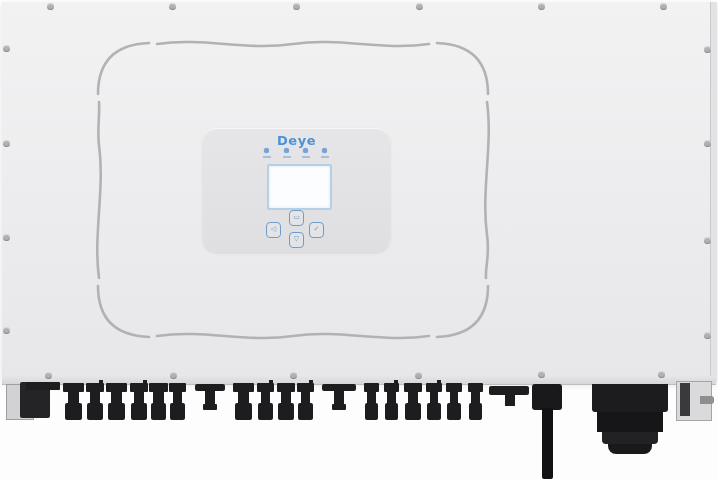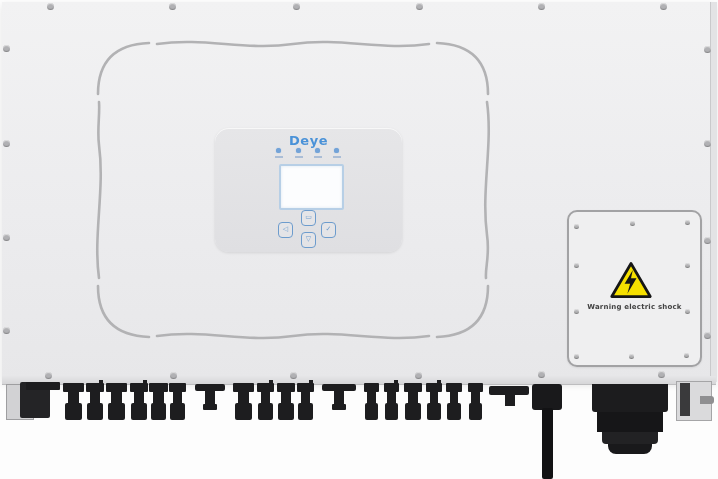--- a/index.html
+++ b/index.html
@@ -14,21 +14,21 @@
     background:linear-gradient(180deg,#e6e6e8,#d6d6d8);border-bottom:1px solid #bdbdbf;}
   
   .screw{position:absolute;width:7px;height:7px;border-radius:50%;background:#b1b1b4;
     box-shadow:inset 0 1px 1px rgba(255,255,255,.6), inset 0 -1px 1px rgba(0,0,0,.25);}
   .screw-sm{position:absolute;width:5px;height:5px;border-radius:50%;background:#b4b4b6;
     box-shadow:inset 0 1px 1px rgba(255,255,255,.6), inset 0 -1px 1px rgba(0,0,0,.3);}
   
   .cover-groove{position:absolute;left:95px;top:40px;width:396px;height:300px;}
   .cover-groove path{fill:none;stroke:#b2b2b4;stroke-width:2.6;stroke-linecap:round;}
   
-  .disp-panel{position:absolute;left:215px;top:128px;width:187px;height:124px;border-radius:14px;
+  .disp-panel{position:absolute;left:203px;top:128px;width:187px;height:124px;border-radius:14px;
     background:linear-gradient(180deg,#e6e6e8,#dfdfe2);
     box-shadow:0 1px 3px rgba(0,0,0,.10), inset 0 1px 0 rgba(255,255,255,.7);}
   .logo{position:absolute;left:0;right:0;top:5px;text-align:center;
     font-size:13px;font-weight:bold;letter-spacing:.5px;color:#4a92d8;}
   .led{position:absolute;top:20px;width:8px;height:13px;}
   .led::before{content:"";position:absolute;left:1px;top:0;width:5px;height:5px;border-radius:50%;
     background:#73a3d8;box-shadow:0 0 1px #73a3d8;}
   .led::after{content:"";position:absolute;left:0;top:8px;width:8px;height:2px;background:#aabdd6;}
   .lcd{position:absolute;left:64px;top:36px;width:61px;height:42px;background:#fcfdfe;
     border:2px solid #b7cfe6;border-radius:2px;box-shadow:inset 0 0 3px rgba(120,160,200,.25);}
@@ -119,37 +119,20 @@
     <span class="led" style="left:80px"></span>
     <span class="led" style="left:99px"></span>
     <span class="led" style="left:118px"></span>
     <div class="lcd"></div>
     <div class="pbtn" style="left:86px;top:82px">▭</div>
     <div class="pbtn" style="left:63px;top:94px">◁</div>
     <div class="pbtn" style="left:106px;top:94px">✓</div>
     <div class="pbtn" style="left:86px;top:104px">▽</div>
   </div>
 
-  <div class="warn-box">
-    <span class="screw-sm" style="left:5px;top:12px"></span>
-    <span class="screw-sm" style="left:61px;top:9px"></span>
-    <span class="screw-sm" style="left:116px;top:8px"></span>
-    <span class="screw-sm" style="left:5px;top:51px"></span>
-    <span class="screw-sm" style="left:116px;top:51px"></span>
-    <span class="screw-sm" style="left:5px;top:97px"></span>
-    <span class="screw-sm" style="left:116px;top:97px"></span>
-    <span class="screw-sm" style="left:5px;top:142px"></span>
-    <span class="screw-sm" style="left:60px;top:142px"></span>
-    <span class="screw-sm" style="left:115px;top:141px"></span>
-    <svg class="warn-tri" viewBox="0 0 48 42">
-      <path d="M24 3 L45 39 L3 39 Z" fill="#f6e000" stroke="#161616" stroke-width="3" stroke-linejoin="round"></path>
-      <path d="M26 10 L17 25 L23 25 L20 36 L30 19 L24 19 Z" fill="#161616"></path>
-    </svg>
-    <div class="warn-text">Warning electric shock</div>
-  </div>
 
   <div class="brk-left-plate"></div>
   <div class="brk-left-black"></div>
   <div class="brk-left-bar"></div>
 
   <div class="mc4" style="left:63px;width:21px">
       <i class="cap"></i>
       <i class="waist"></i>
       <i class="foot"></i>
     </div>

